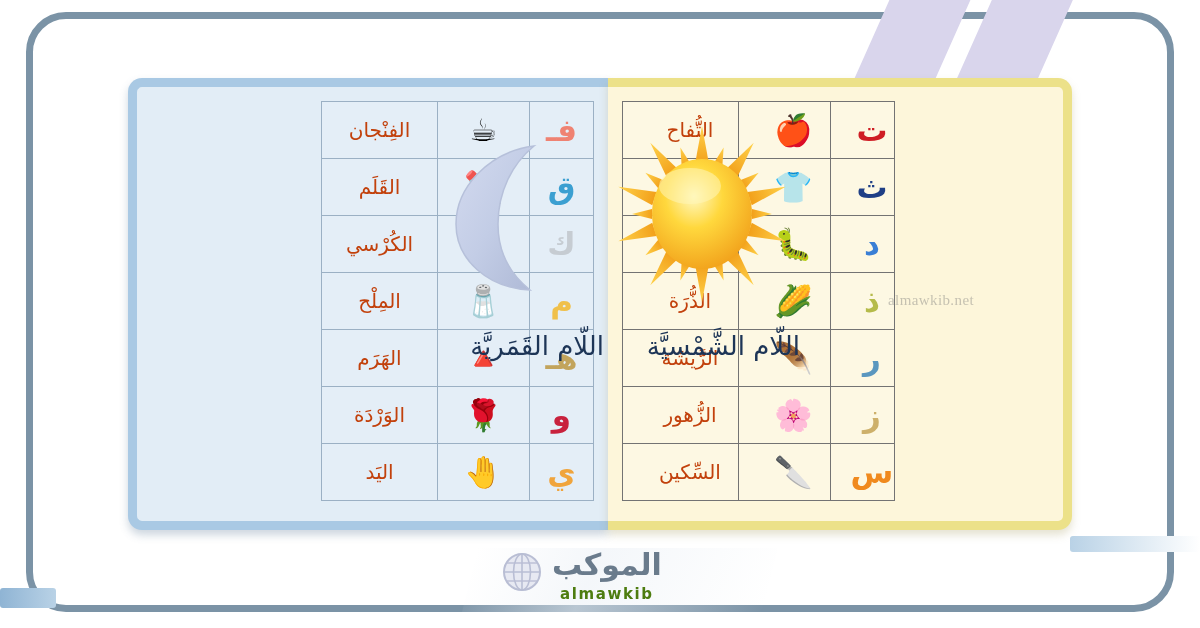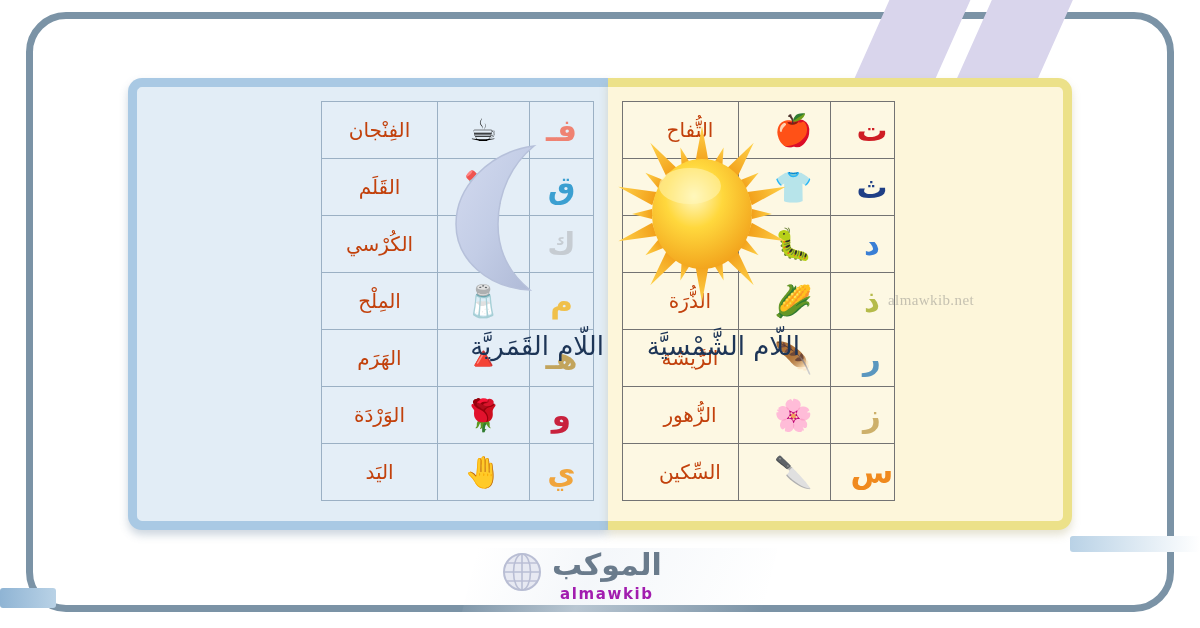--- a/index.html
+++ b/index.html
@@ -159,21 +159,21 @@
   #brand-globe-icon { width: 40px; height: 40px; flex: 0 0 40px; margin-top: 2px; }
   #brand-text-wrap { display: flex; flex-direction: column; align-items: center; }
   #brand-name-ar {
     font-family: "DejaVu Sans", "Liberation Sans", sans-serif;
     font-size: 30px; font-weight: 700;
     color: #6a7b8c; line-height: 1; direction: rtl; text-align: right;
   }
   #brand-name-en {
     font-family: "DejaVu Sans", "Liberation Sans", sans-serif;
     font-size: 15px; font-weight: 700;
-    color: #a21caf; letter-spacing: 1.6px; margin-top: 5px;
+    color: #4d7c0f; letter-spacing: 1.6px; margin-top: 5px;
   }
   #brand-sheen {
     position: absolute;
     left: 470px; top: 548px;
     width: 300px; height: 64px;
     background: linear-gradient(102deg, rgba(255,255,255,0) 0%, rgba(235,240,246,.55) 40%, rgba(255,255,255,0) 100%);
     transform: skewX(-14deg);
     pointer-events: none;
   }
 </style>

